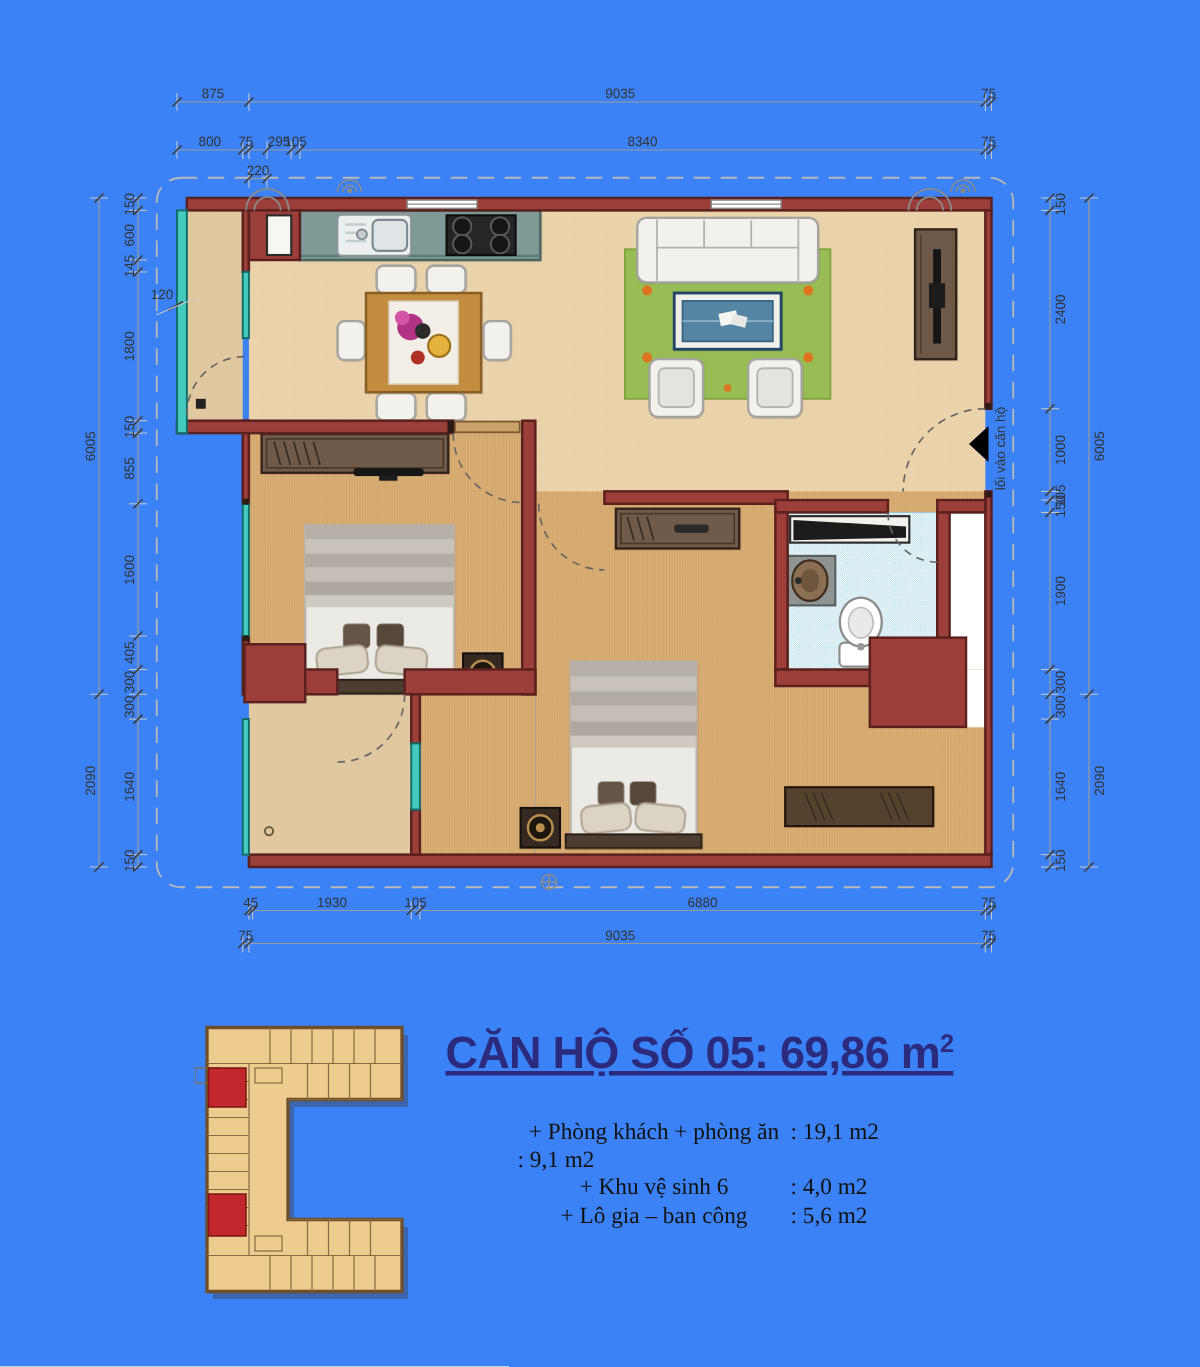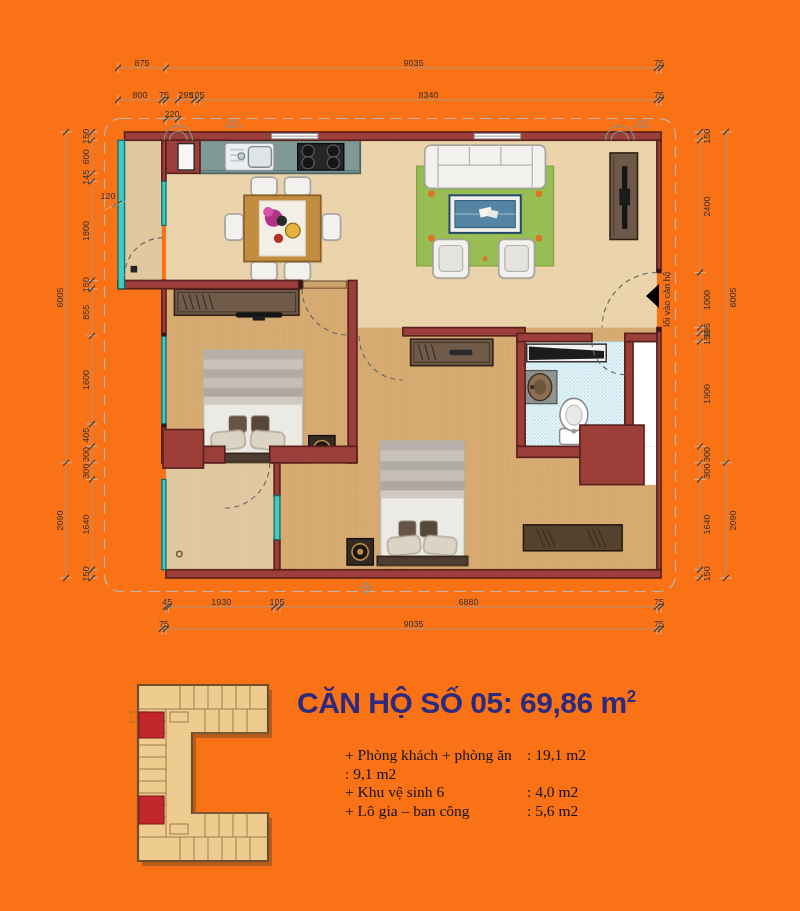--- a/index.html
+++ b/index.html
@@ -1,16 +1,16 @@
 <!DOCTYPE html>
 <html style="--titlec: #2b2a7d;"><head>
 <meta charset="utf-8">
 <style>
   html,body{margin:0;padding:0;background:#fff;}
-  #stage{position:relative;width:800px;height:911px;background:#f97316;overflow:hidden;
+  #stage{position:relative;width:800px;height:911px;background:#3b82f6;overflow:hidden;
          font-family:"Liberation Sans",sans-serif;}
   svg text{user-select:none;}
   
   .wall{fill:#9c3e39;stroke:#5a211e;stroke-width:30;}
   .cap{fill:#2c1a16;stroke:none;}
   .hatchblk{fill:url(#hatchP);stroke:#5a211e;stroke-width:30;}
   .glass{fill:#45cac0;stroke:#126e68;stroke-width:24;}
   .arc{fill:none;stroke:#666;stroke-width:20;stroke-dasharray:95 75;}
   .sym{stroke:#8a8a8a;fill:none;stroke-width:22;}
   .dimline{stroke:#9a9a9a;stroke-width:0.8;}
@@ -20,25 +20,25 @@
   .pxsym{stroke:#8a8a8a;fill:none;stroke-width:1;}
   .boundary{fill:none;stroke:#b9b9b9;stroke-width:1.2;stroke-dasharray:11 7;}
   .note{font-size:9px;fill:#333;}
   
   .wht{fill:#f2f1ed;stroke:#a5a4a0;stroke-width:28;}
   .wline{stroke:#b3b2ae;stroke-width:22;fill:none;}
   .dark{fill:#6f5a49;stroke:#31231a;stroke-width:28;}
   .dline{stroke:#3a2b1f;stroke-width:20;fill:none;}
   
   .title{position:absolute;left:297px;top:686px;width:480px;
-         font-weight:bold;font-size:30px;letter-spacing:-0.5px;color:var(--titlec,#2b2a7d);}
+         font-weight:bold;font-size:30px;letter-spacing:-0.5px;color:var(--titlec,#2b2a7d);text-decoration:underline;}
   .title sup{font-size:17px;}
   .rooms{position:absolute;left:345px;top:746px;font-family:"Liberation Serif",serif;
          font-size:15.5px;color:#111;line-height:18.7px;}
-  .room-row{display:flex;}
+  .room-row{display:flex;text-align:center;}
   .room-row .rlabel{width:182px;}
 </style>
 </head>
 <body>
 
 <div id="stage">
 
   
   <svg id="plan-svg" width="800" height="660" viewBox="0 0 800 660">
     <defs>

